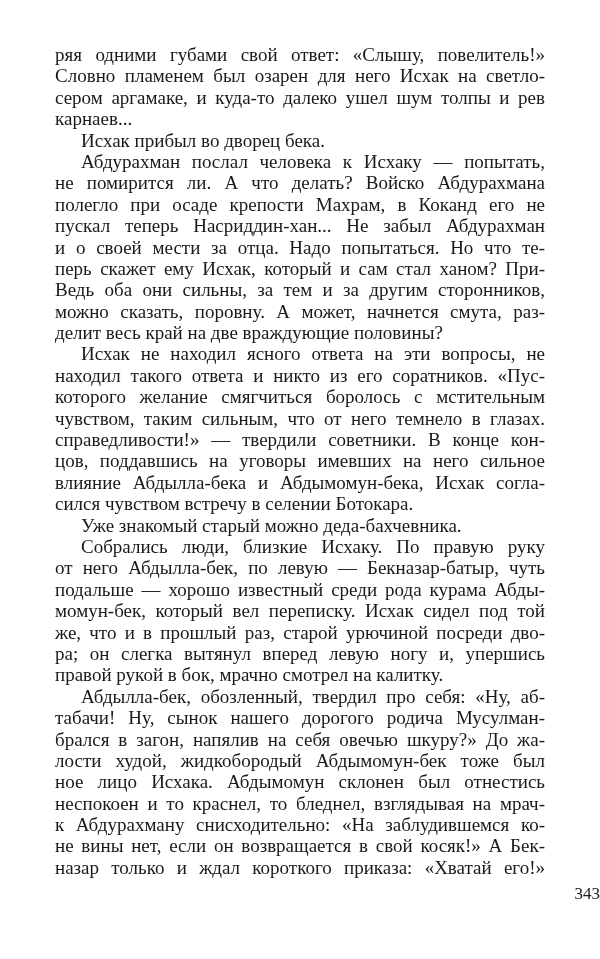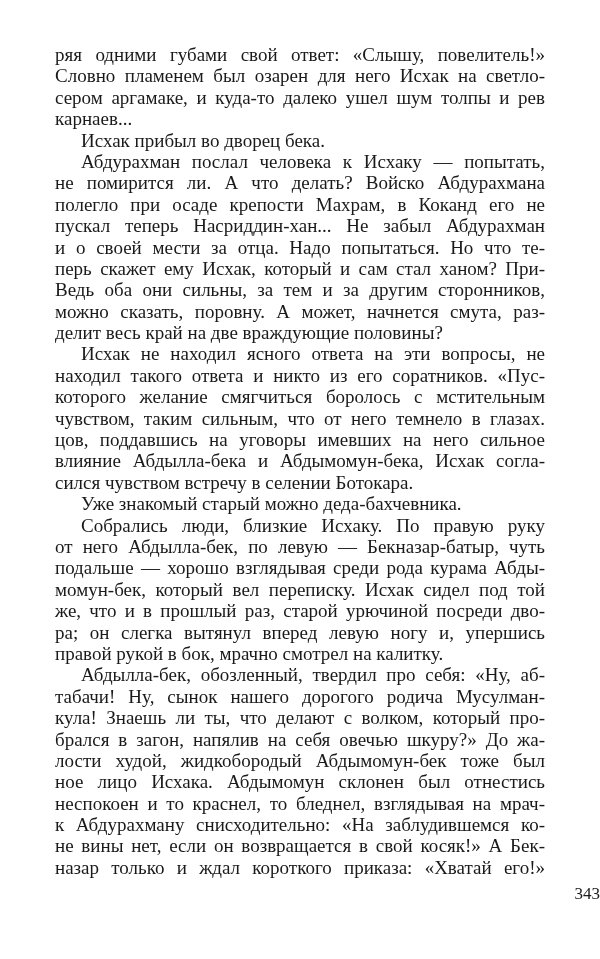--- a/index.html
+++ b/index.html
@@ -50,34 +50,34 @@
     <span class="line">пускал теперь Насриддин-хан... Не забыл Абдурахман</span>
     <span class="line">и о своей мести за отца. Надо попытаться. Но что те-</span>
     <span class="line">перь скажет ему Исхак, который и сам стал ханом? При-</span>
     <span class="line">Ведь оба они сильны, за тем и за другим сторонников,</span>
     <span class="line">можно сказать, поровну. А может, начнется смута, раз-</span>
     <span class="line last">делит весь край на две враждующие половины?</span>
     <span class="line indent">Исхак не находил ясного ответа на эти вопросы, не</span>
     <span class="line">находил такого ответа и никто из его соратников. «Пус-</span>
     <span class="line">которого желание смягчиться боролось с мстительным</span>
     <span class="line">чувством, таким сильным, что от него темнело в глазах.</span>
+    <span class="line">справедливости!» — твердили советники. В конце кон-</span>
     <span class="line">цов, поддавшись на уговоры имевших на него сильное</span>
     <span class="line">влияние Абдылла-бека и Абдымомун-бека, Исхак согла-</span>
     <span class="line last">сился чувством встречу в селении Ботокара.</span>
     <span class="line indent last">Уже знакомый старый можно деда-бахчевника.</span>
     <span class="line indent">Собрались люди, близкие Исхаку. По правую руку</span>
     <span class="line">от него Абдылла-бек, по левую — Бекназар-батыр, чуть</span>
-    <span class="line">подальше — хорошо взглядывая среди рода курама Абды-</span>
+    <span class="line">подальше — хорошо известный среди рода курама Абды-</span>
     <span class="line">момун-бек, который вел переписку. Исхак сидел под той</span>
     <span class="line">же, что и в прошлый раз, старой урючиной посреди дво-</span>
     <span class="line">ра; он слегка вытянул вперед левую ногу и, упершись</span>
     <span class="line last">правой рукой в бок, мрачно смотрел на калитку.</span>
     <span class="line indent">Абдылла-бек, обозленный, твердил про себя: «Ну, аб-</span>
     <span class="line">табачи! Ну, сынок нашего дорогого родича Мусулман-</span>
-    <span class="line">кула! Знаешь ли ты, что делают с волком, который про-</span>
     <span class="line">брался в загон, напялив на себя овечью шкуру?» До жа-</span>
     <span class="line">лости худой, жидкобородый Абдымомун-бек тоже был</span>
     <span class="line">ное лицо Исхака. Абдымомун склонен был отнестись</span>
     <span class="line">неспокоен и то краснел, то бледнел, взглядывая на мрач-</span>
     <span class="line">к Абдурахману снисходительно: «На заблудившемся ко-</span>
     <span class="line">не вины нет, если он возвращается в свой косяк!» А Бек-</span>
     <span class="line">назар только и ждал короткого приказа: «Хватай его!»</span>
   </div>
 <div class="page-number">343</div>
 

